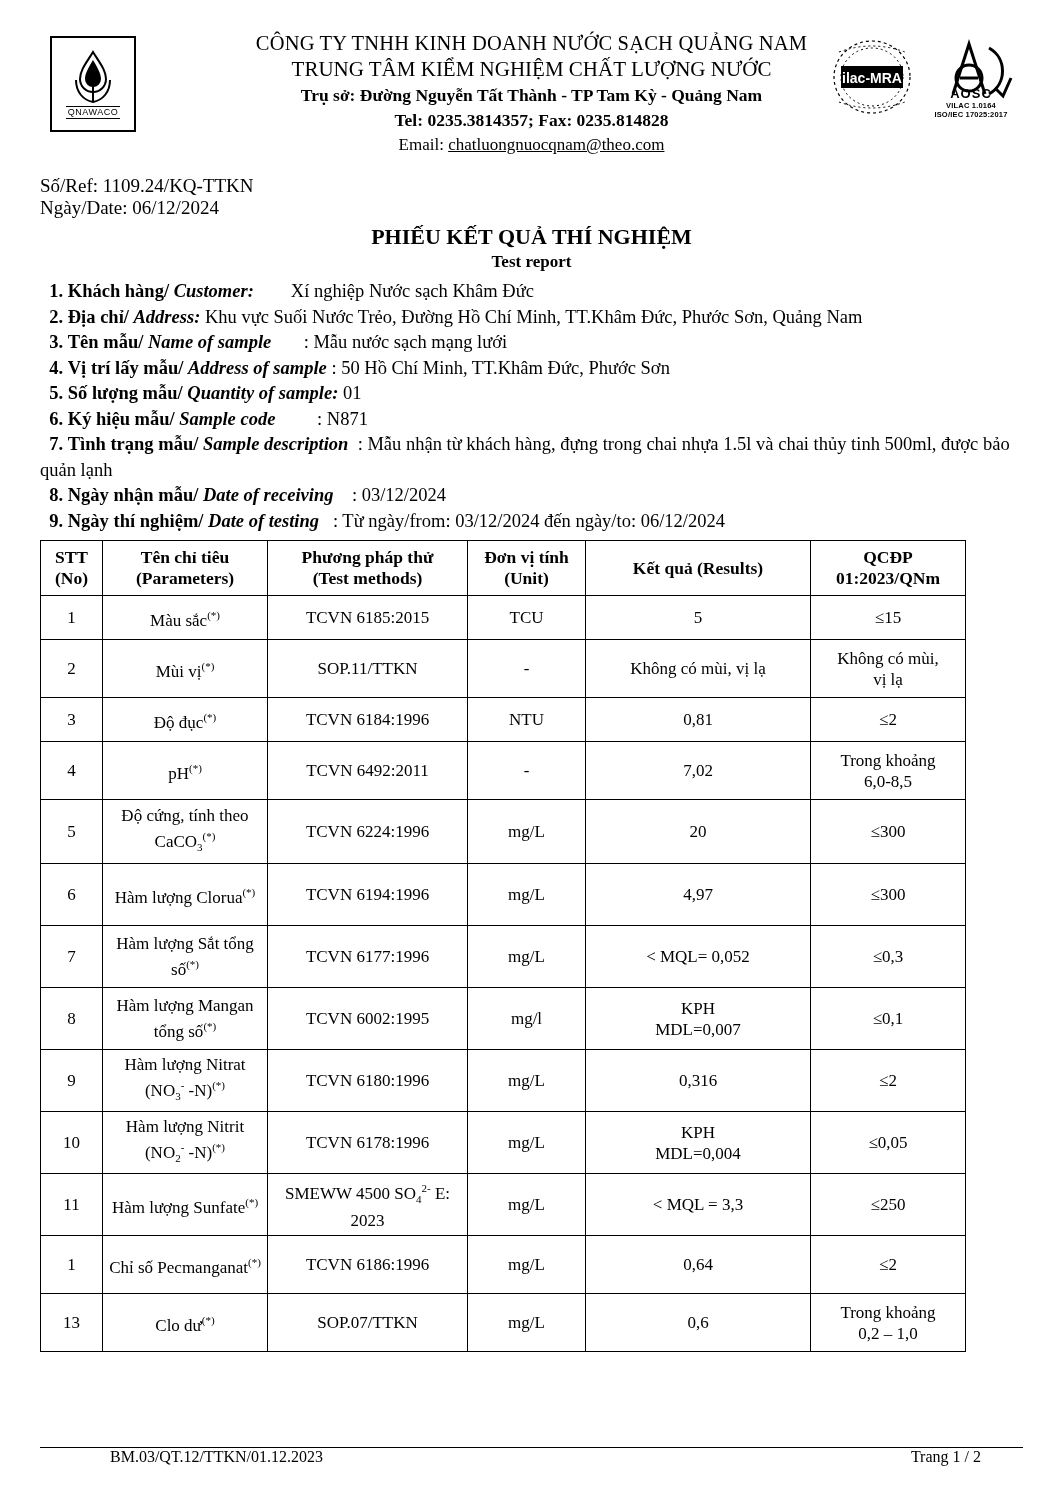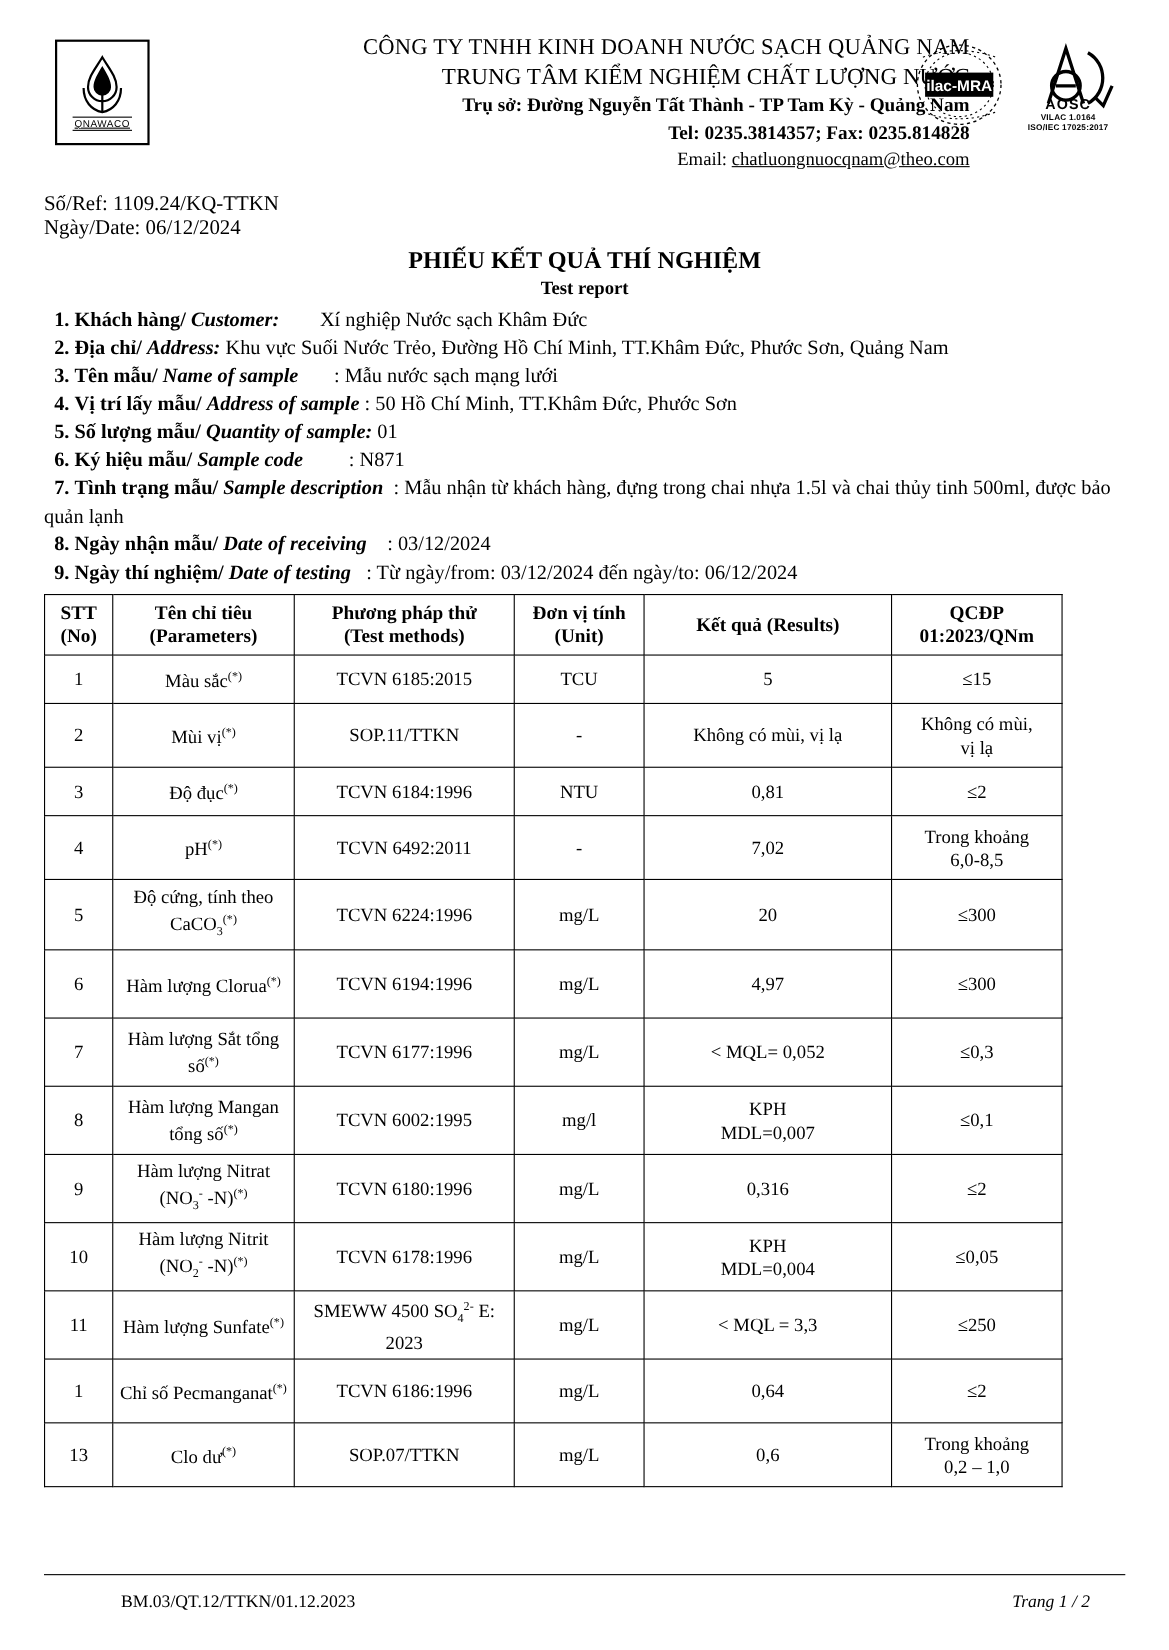--- a/index.html
+++ b/index.html
@@ -50,24 +50,23 @@
   }
   .logo-text {
     font-family: "Liberation Sans", sans-serif;
     font-size: 9px;
     letter-spacing: 0.5px;
     margin-top: 2px;
     border-top: 1.5px solid #000;
     border-bottom: 1.5px solid #000;
     padding: 0 2px;
     line-height: 11px;
-    text-decoration: underline;
   }
   .head-center {
-    text-align: right;
+    text-align: center;
     margin-top: 6px;
     width: 700px;
   }
   .head-center .l1 {
     font-size: 20.5px;
     letter-spacing: 0.2px;
     line-height: 26px;
   }
   .head-center .l2 {
     font-size: 21px;
@@ -202,27 +201,27 @@
   .sup { font-size: 11px; vertical-align: super; }
   .sub { font-size: 11px; vertical-align: sub; }
 
   
   .footer {
     position: absolute;
     left: 40px;
     right: 40px;
     bottom: 34px;
     border-top: 1.6px solid #000;
-    padding-top: 16px;
+    padding-top: 0;
     display: flex;
     justify-content: space-between;
     font-size: 16px;
   }
   .footer .left { margin-left: 70px; }
-  .footer .right { font-style: italic; margin-right: 32px; }
+  .footer .right { margin-right: 42px; }
 </style>
 </head>
 <body>
 
 <div class="page">
 
   <div class="header">
 
     <div class="logo-box">
       <svg class="logo-mark" viewBox="0 0 46 54">

